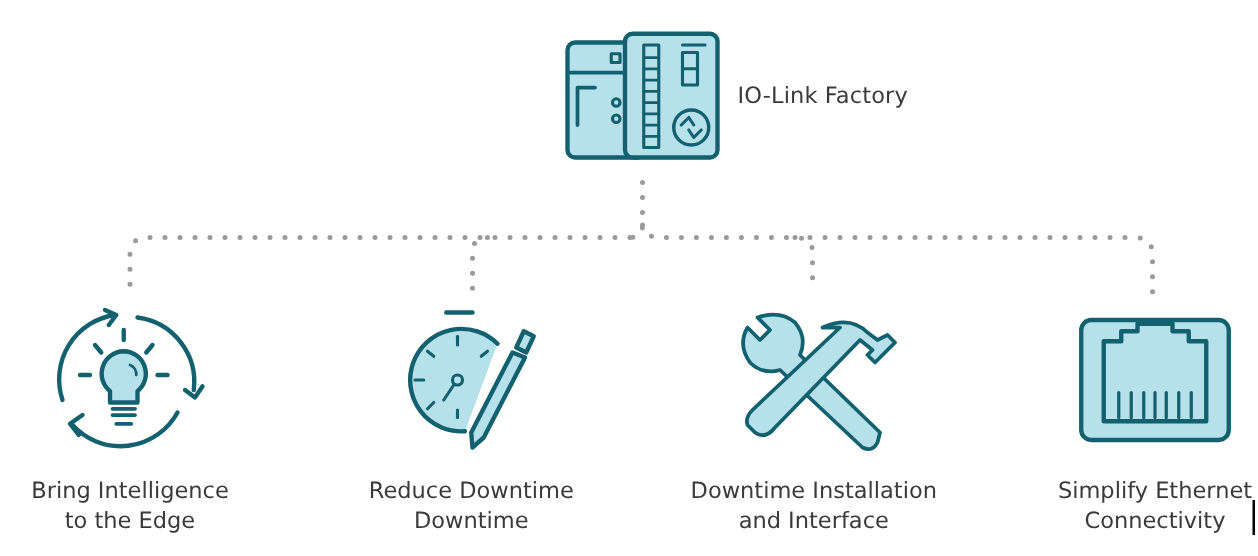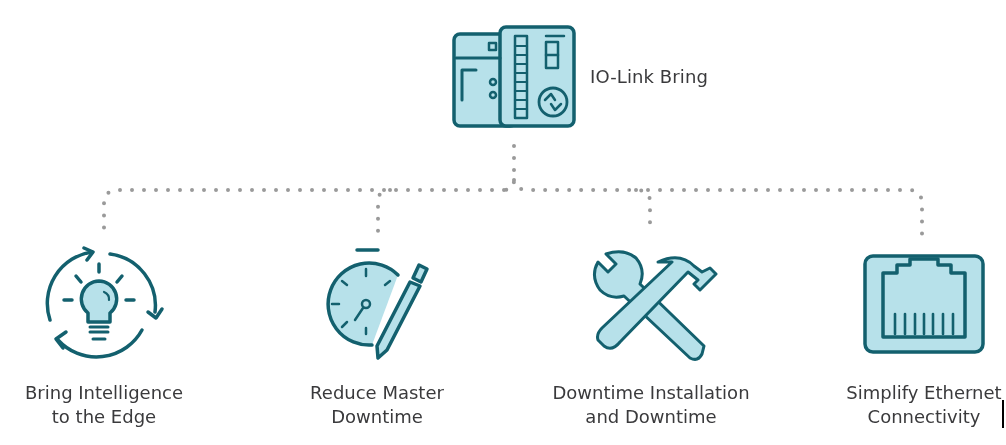--- a/index.html
+++ b/index.html
@@ -97,32 +97,32 @@
       <line x1="905" y1="314" x2="905" y2="334"></line>
       <line x1="915" y1="314" x2="915" y2="334"></line>
       <line x1="924" y1="314" x2="924" y2="334"></line>
       <line x1="933" y1="314" x2="933" y2="334"></line>
       <line x1="943" y1="314" x2="943" y2="334"></line>
       <line x1="953" y1="314" x2="953" y2="334"></line>
     </g>
   </g>
 </svg>
 
-<div class="master-label">IO-Link Bring</div>
+<div class="master-label">IO-Link Factory</div>
 
 <div class="benefit-label" style="left:-16px;">
   <span>Bring Intelligence</span>
   <span>to the Edge</span>
 </div>
 <div class="benefit-label" style="left:257px;">
-  <span>Reduce Master</span>
+  <span>Reduce Downtime</span>
   <span>Downtime</span>
 </div>
 <div class="benefit-label" style="left:531px;">
   <span>Downtime Installation</span>
-  <span>and Downtime</span>
+  <span>and Interface</span>
 </div>
 <div class="benefit-label" style="left:804px;">
   <span>Simplify Ethernet</span>
   <span>Connectivity</span>
 </div>
 
 <div class="cursor-bar"></div>
 
 </body></html>

